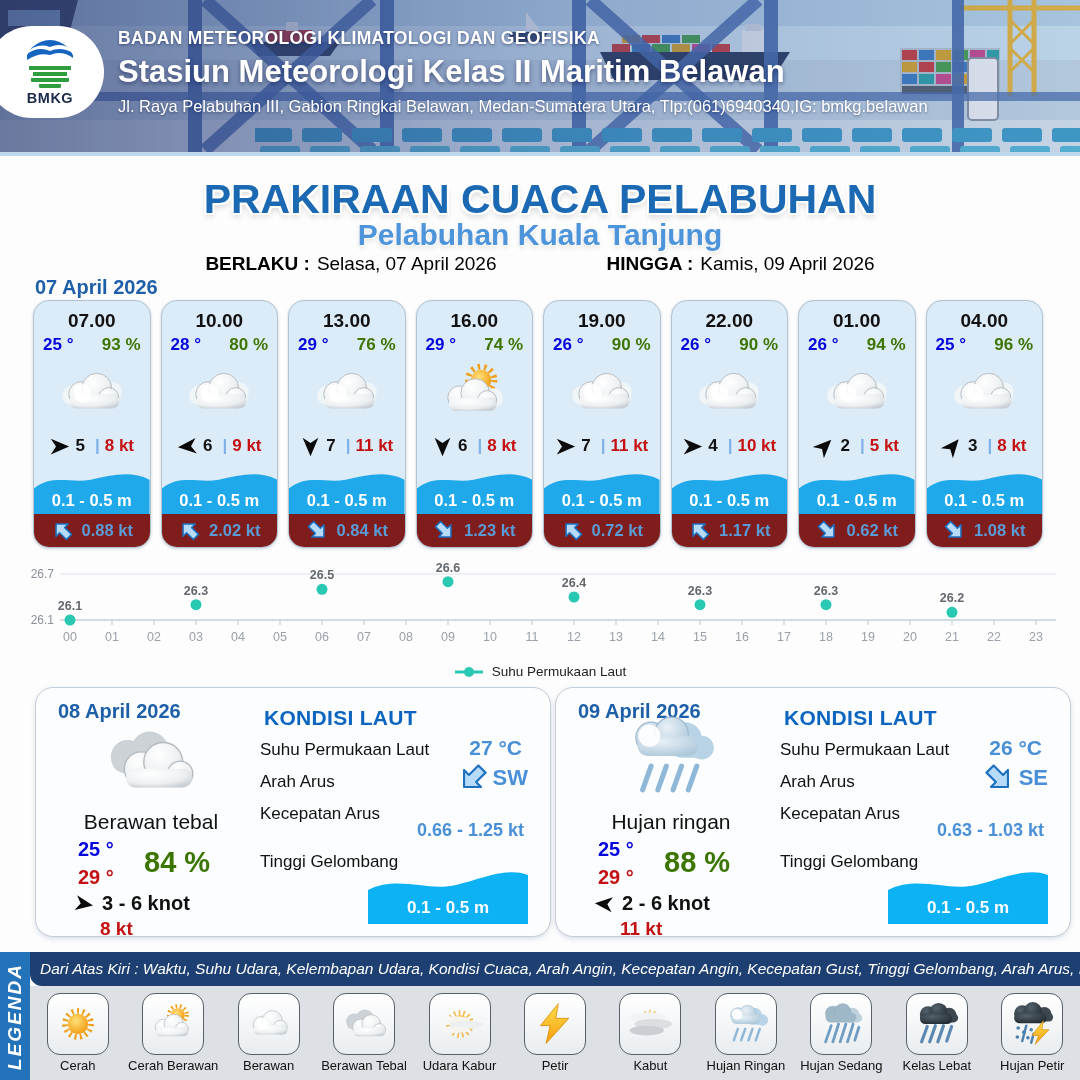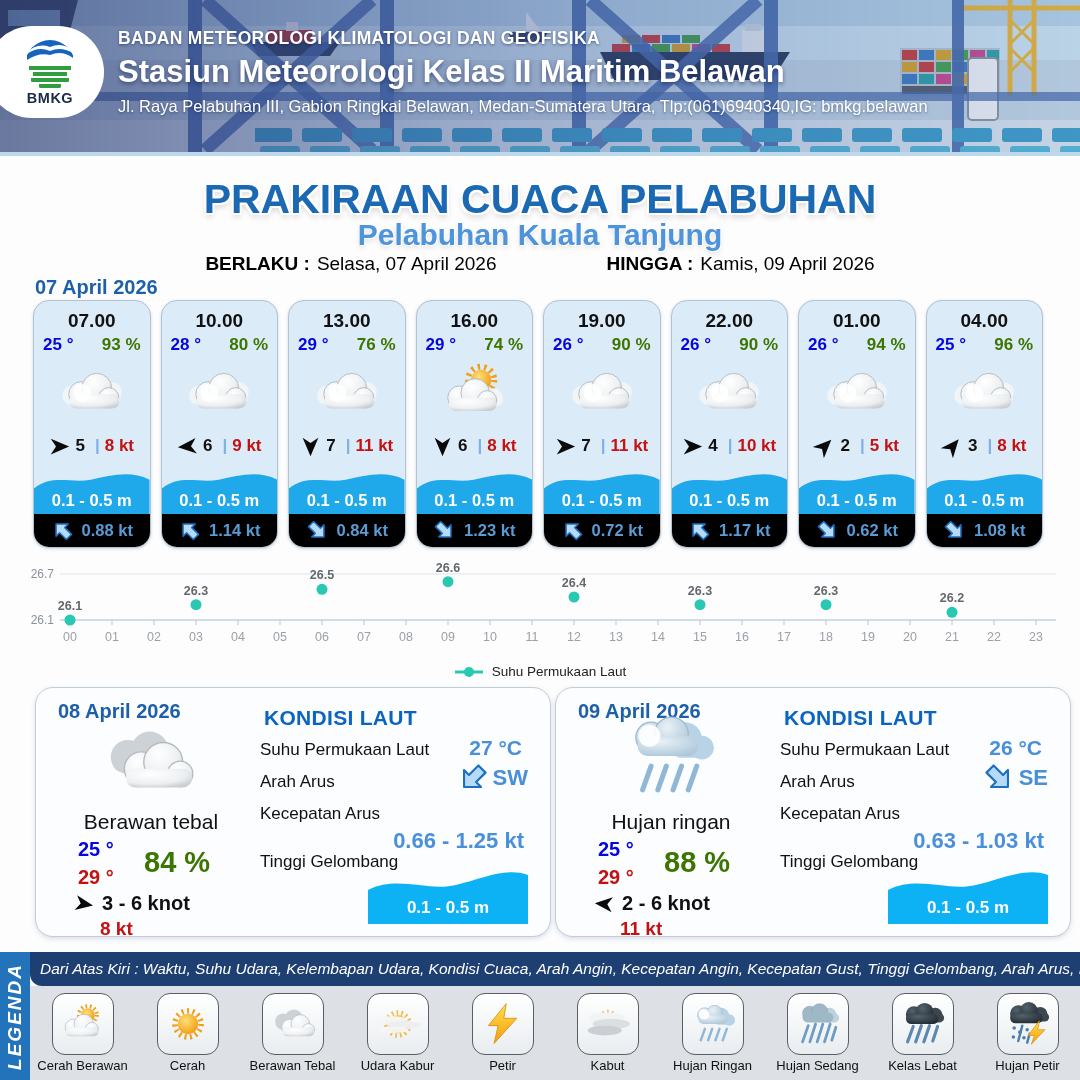--- a/index.html
+++ b/index.html
@@ -33,21 +33,21 @@
   .c-th{display:flex;justify-content:space-between;padding:3px 9px 0 9px;font-size:17px;font-weight:bold;}
   .c-temp{color:#0505dd;} .c-hum{color:#3c7500;}
   .c-icon{height:78px;display:flex;align-items:center;justify-content:center;}
   .c-wind{display:flex;align-items:center;justify-content:center;gap:5px;height:30px;font-size:17px;font-weight:bold;color:#111;}
   .c-wind .sep{color:#7fb0e8;margin-left:5px;}
   .c-gust{color:#c41212;}
   .c-wave{position:relative;height:52px;margin-top:2px;}
   .c-wave svg{position:absolute;left:0;top:0;width:100%;height:100%;}
   .c-wave span{position:absolute;left:0;bottom:4px;width:100%;text-align:center;color:#fff;font-size:16.5px;font-weight:bold;}
   .c-cur{height:34px;display:flex;align-items:center;justify-content:center;gap:8px;
-         font-size:16.5px;font-weight:bold;color:#5b9bd5;background:#000000;}
+         font-size:16.5px;font-weight:bold;color:#5b9bd5;background:#7f1d1d;}
   
   #chart{position:absolute;left:18px;top:552px;}
   .chart-legend{position:absolute;left:0;top:664px;width:1080px;display:flex;align-items:center;justify-content:center;gap:8px;
                 font-size:13.5px;color:#222;}
   
   .daycard{position:absolute;top:687px;width:490px;height:248px;background:#fbfdfe;border:1.5px solid #c2cdd8;
            border-radius:18px;box-shadow:0 2px 5px rgba(60,90,120,.18);padding-left:24px;}
   #day0{left:35px;} #day1{left:555px;}
   .d-date{position:absolute;left:22px;top:12px;font-size:20px;font-weight:bold;color:#1d5fa8;}
   .d-icon{position:absolute;left:52px;top:30px;width:120px;height:88px;}
@@ -57,21 +57,21 @@
   .d-tmax{position:absolute;left:42px;top:178px;font-size:20px;font-weight:bold;color:#c41212;}
   .d-hum{position:absolute;left:108px;top:158px;font-size:29px;font-weight:bold;color:#3c7500;}
   .d-windrow{position:absolute;left:38px;top:204px;display:flex;align-items:center;gap:8px;font-size:20px;font-weight:bold;color:#111;}
   .d-gust{position:absolute;left:64px;top:230px;font-size:19px;font-weight:bold;color:#c41212;}
   .k-head{position:absolute;left:228px;top:18px;font-size:21px;font-weight:bold;color:#0a64c0;letter-spacing:.3px;}
   .k-label{position:absolute;left:224px;font-size:17px;color:#111;}
   .k-val{position:absolute;font-weight:bold;color:#4a90d9;}
   .k-sst-l{top:52px;} .k-sst-v{top:48px;right:28px;font-size:21px;}
   .k-arah-l{top:84px;}
   .k-arah-v{top:74px;right:22px;font-size:22px;display:flex;align-items:center;gap:4px;}
-  .k-kec-l{top:116px;} .k-kec-v{top:140px;right:26px;font-size:22px;}
+  .k-kec-l{top:116px;} .k-kec-v{top:132px;right:26px;font-size:18px;}
   .k-gel-l{top:164px;}
   .k-wave{position:absolute;right:22px;top:178px;width:160px;height:58px;}
   .k-wave svg{position:absolute;left:0;top:0;width:100%;height:100%;}
   .k-wave span{position:absolute;left:0;bottom:6px;width:100%;text-align:center;color:#fff;font-size:17px;font-weight:bold;}
   
   #legenda-side{position:absolute;left:0;top:952px;width:30px;height:128px;background:#2373ba;
      display:flex;align-items:center;justify-content:center;}
   #legenda-side span{writing-mode:vertical-rl;transform:rotate(180deg);color:#fff;font-weight:bold;font-style:italic;
      font-size:19px;letter-spacing:2px;}
   #legend-bar{position:absolute;left:30px;top:952px;width:1050px;height:34px;background:#1e3f72;
@@ -462,21 +462,21 @@
       <div class="c-wave">
         <svg viewBox="0 0 118 52" preserveAspectRatio="none">
           <path d="M0,26 C18,11 38,21 58,17 C78,13 98,7 118,17 L118,52 L0,52 Z" fill="#1fa8ea"></path>
         </svg>
         <span>0.1 - 0.5 m</span>
       </div>
       <div class="c-cur">
         <svg width="23" height="23" class="curarrow" style="transform: rotate(315deg);">
             <use href="#sym-curarrow"></use>
           </svg>
-        <span>1.14 kt</span>
+        <span>2.02 kt</span>
       </div>
     </div>
       <div class="card">
       <div class="c-time">13.00</div>
       <div class="c-th">
         <span class="c-temp">29 °</span>
         <span class="c-hum">76 %</span>
       </div>
       <div class="c-icon">
         <svg width="80" height="62" class="wicon">
@@ -821,32 +821,40 @@
   <div id="legenda-side">
     <span>LEGENDA</span>
   </div>
   <div id="legend-bar">
     <span>Dari Atas Kiri : Waktu, Suhu Udara, Kelembapan Udara, Kondisi Cuaca, Arah Angin, Kecepatan Angin, Kecepatan Gust, Tinggi Gelombang, Arah Arus, Kecepatan Arus</span>
   </div>
   <div id="legend-items">
       <div class="lg-item">
       <div class="lg-box">
         <svg width="52" height="44" class="wicon">
+            <use href="#sym-cerah" xlink:href="#sym-cerah"></use>
+          </svg>
+      </div>
+      <div class="lg-label">Cerah</div>
+    </div>
+      <div class="lg-item">
+      <div class="lg-box">
+        <svg width="52" height="44" class="wicon">
             <use href="#sym-suncloud" xlink:href="#sym-suncloud"></use>
           </svg>
       </div>
       <div class="lg-label">Cerah Berawan</div>
     </div>
       <div class="lg-item">
       <div class="lg-box">
         <svg width="52" height="44" class="wicon">
-            <use href="#sym-cerah" xlink:href="#sym-cerah"></use>
-          </svg>
-      </div>
-      <div class="lg-label">Cerah</div>
+            <use href="#sym-cloud" xlink:href="#sym-cloud"></use>
+          </svg>
+      </div>
+      <div class="lg-label">Berawan</div>
     </div>
       <div class="lg-item">
       <div class="lg-box">
         <svg width="52" height="44" class="wicon">
             <use href="#sym-thickcloud" xlink:href="#sym-thickcloud"></use>
           </svg>
       </div>
       <div class="lg-label">Berawan Tebal</div>
     </div>
       <div class="lg-item">

